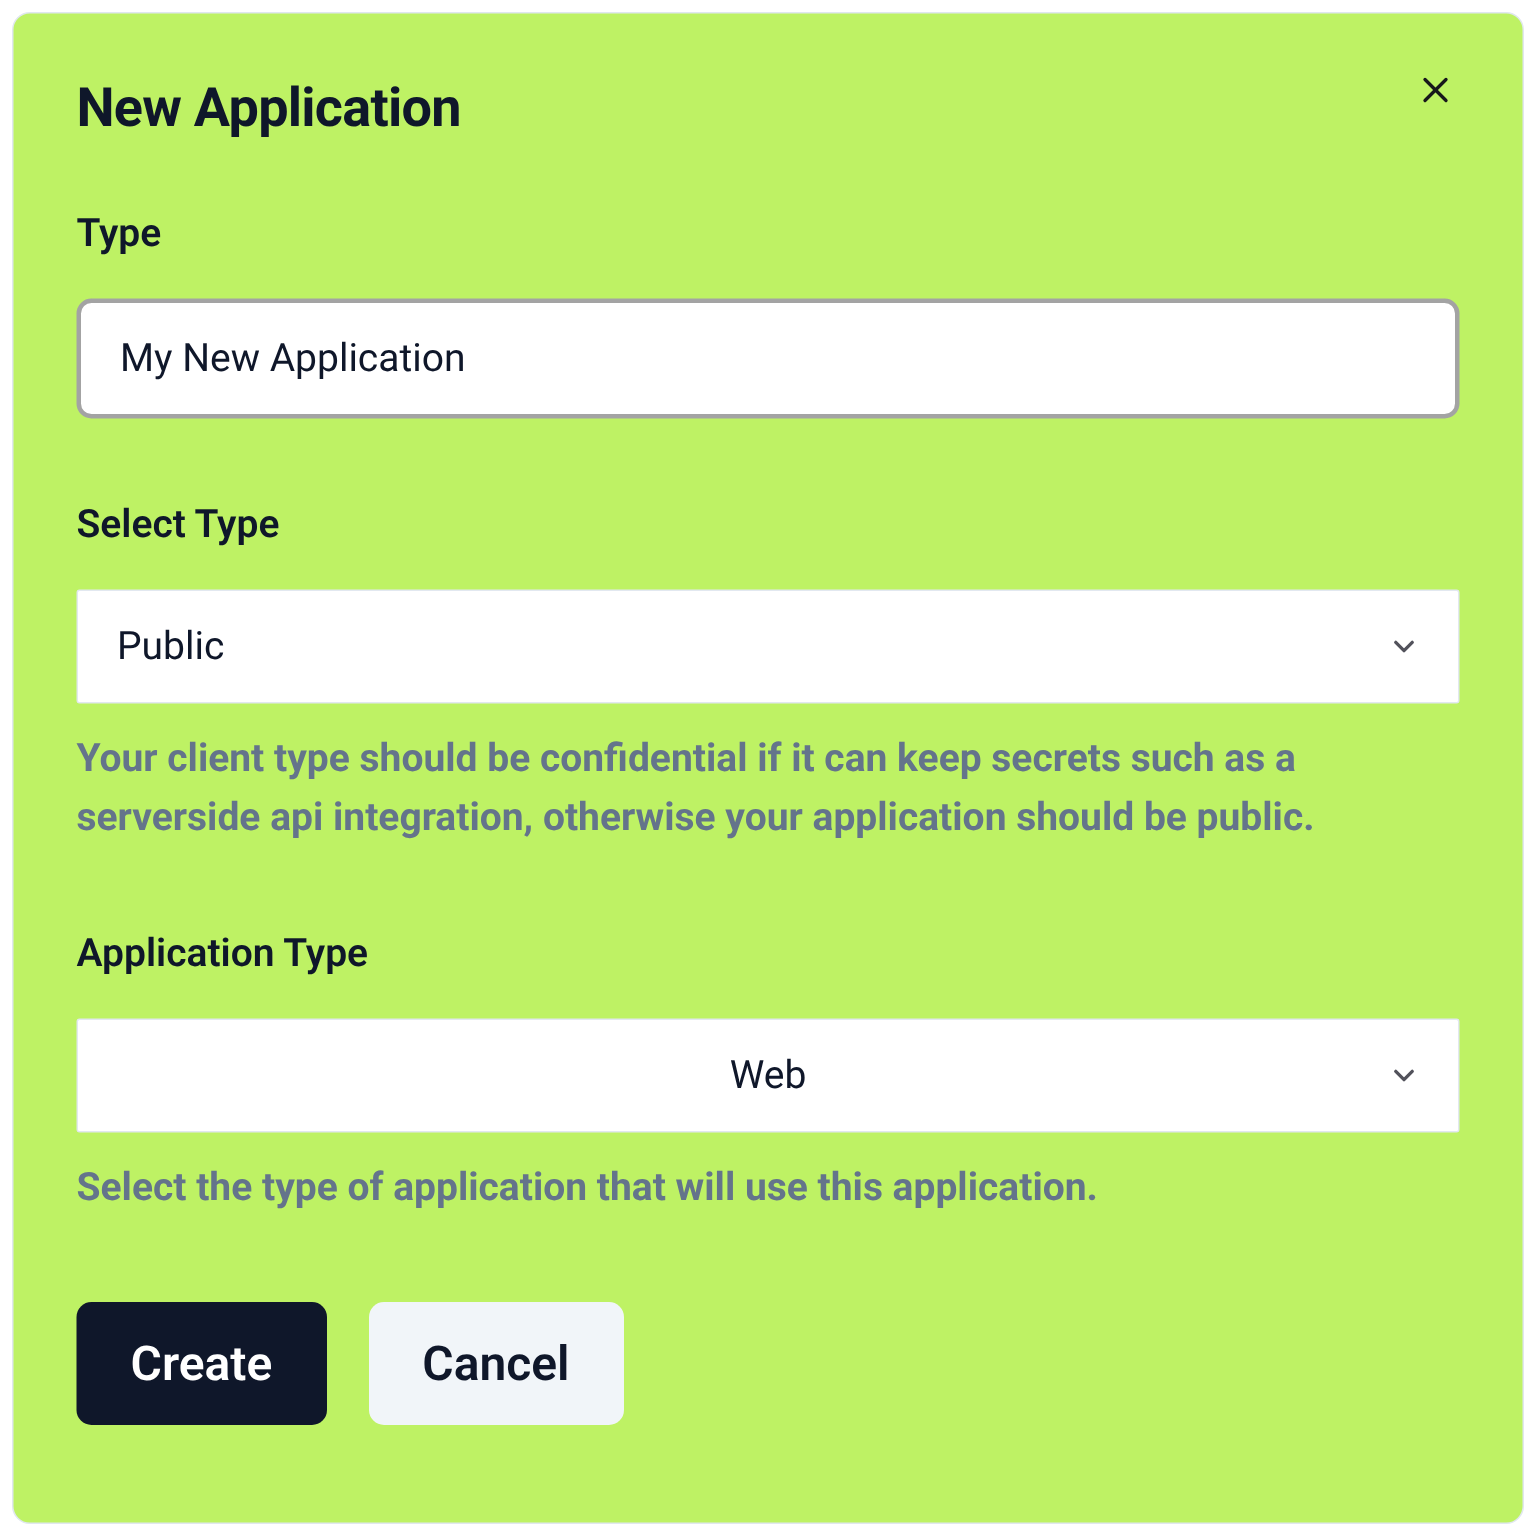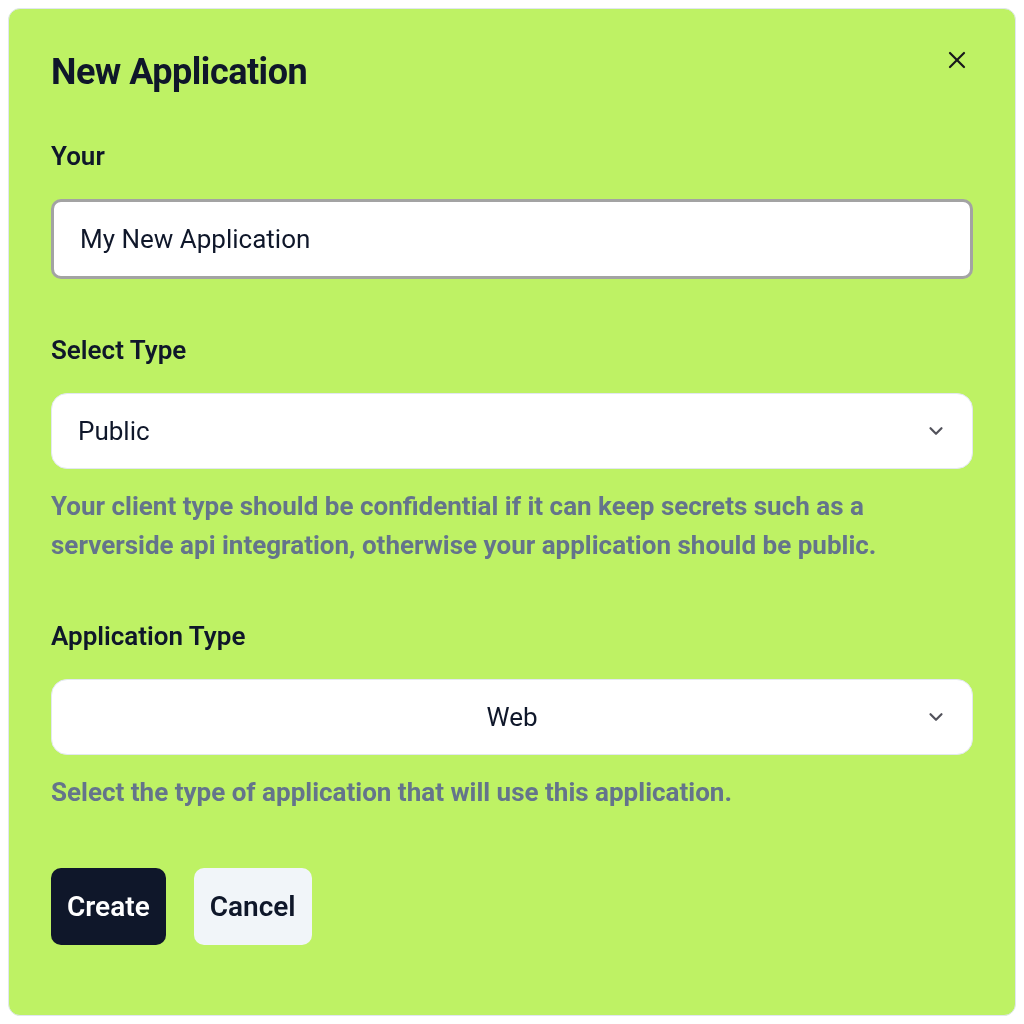--- a/index.html
+++ b/index.html
@@ -75,21 +75,21 @@
       width: 100%;
     }
     .select-input {
       width: 100%;
       padding: 22px 26px;
       font-size: 26px;
       font-weight: 400;
       color: #0f172a;
       background: #ffffff;
       border: 1px solid #e2e8f0;
-      border-radius: 16px;
+      border-radius: 2px;
       outline: none;
       appearance: none;
       -webkit-appearance: none;
       cursor: pointer;
       font-family: inherit;
     }
     .chevron-icon {
       position: absolute;
       right: 26px;
       top: 50%;
@@ -108,22 +108,22 @@
       color: #64748b;
       margin-top: 18px;
       font-weight: 700;
     }
     .button-row {
       display: flex;
       gap: 28px;
       margin-top: 24px;
     }
     .btn {
-      padding: 22px 16px;
-      font-size: 28px;
+      padding: 22px 36px;
+      font-size: 32px;
       font-weight: 600;
       border-radius: 10px;
       border: none;
       cursor: pointer;
       font-family: inherit;
     }
     .btn-primary {
       background: #0f172a;
       color: #ffffff;
     }
@@ -141,21 +141,21 @@
   <button class="close-btn" aria-label="Close">
     <span>
       <svg viewBox="0 0 24 24" fill="none" stroke="currentColor" stroke-width="2.2" stroke-linecap="round">
         <line x1="5" y1="5" x2="19" y2="19"></line>
         <line x1="19" y1="5" x2="5" y2="19"></line>
       </svg>
     </span>
   </button>
 
   <div class="form-group">
-    <label class="form-label">Your</label>
+    <label class="form-label">Type</label>
     <input type="text" class="text-input" value="My New Application" style="">
   </div>
 
   <div class="form-group">
     <label class="form-label">Select Type</label>
     <div class="select-wrapper">
       <button class="select-input" style="text-align:left;">Public</button>
       <span class="chevron-icon">
         <svg viewBox="0 0 24 24" fill="none" stroke="currentColor" stroke-width="2.4" stroke-linecap="round" stroke-linejoin="round">
           <polyline points="6 9 12 15 18 9"></polyline>

